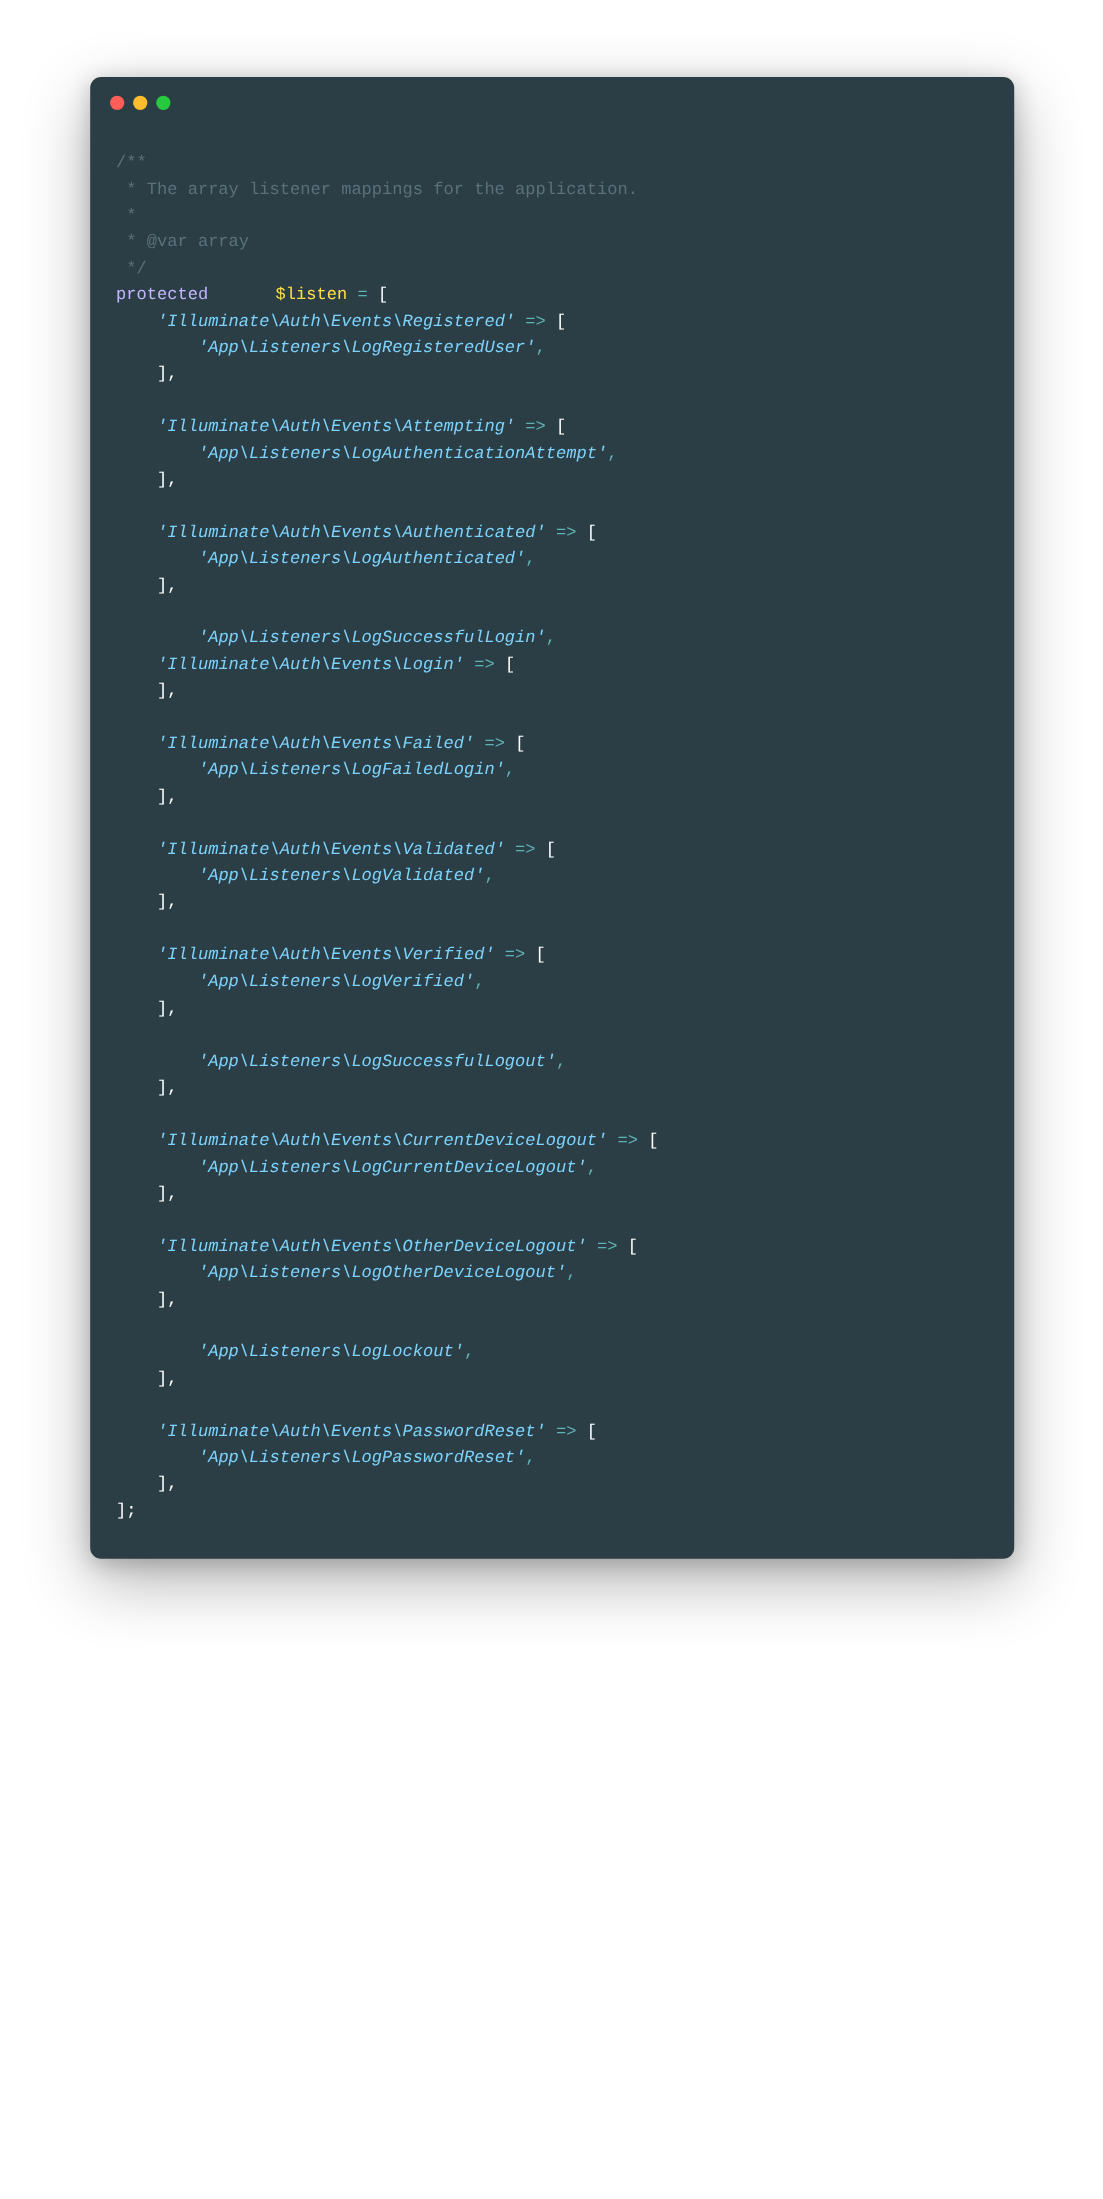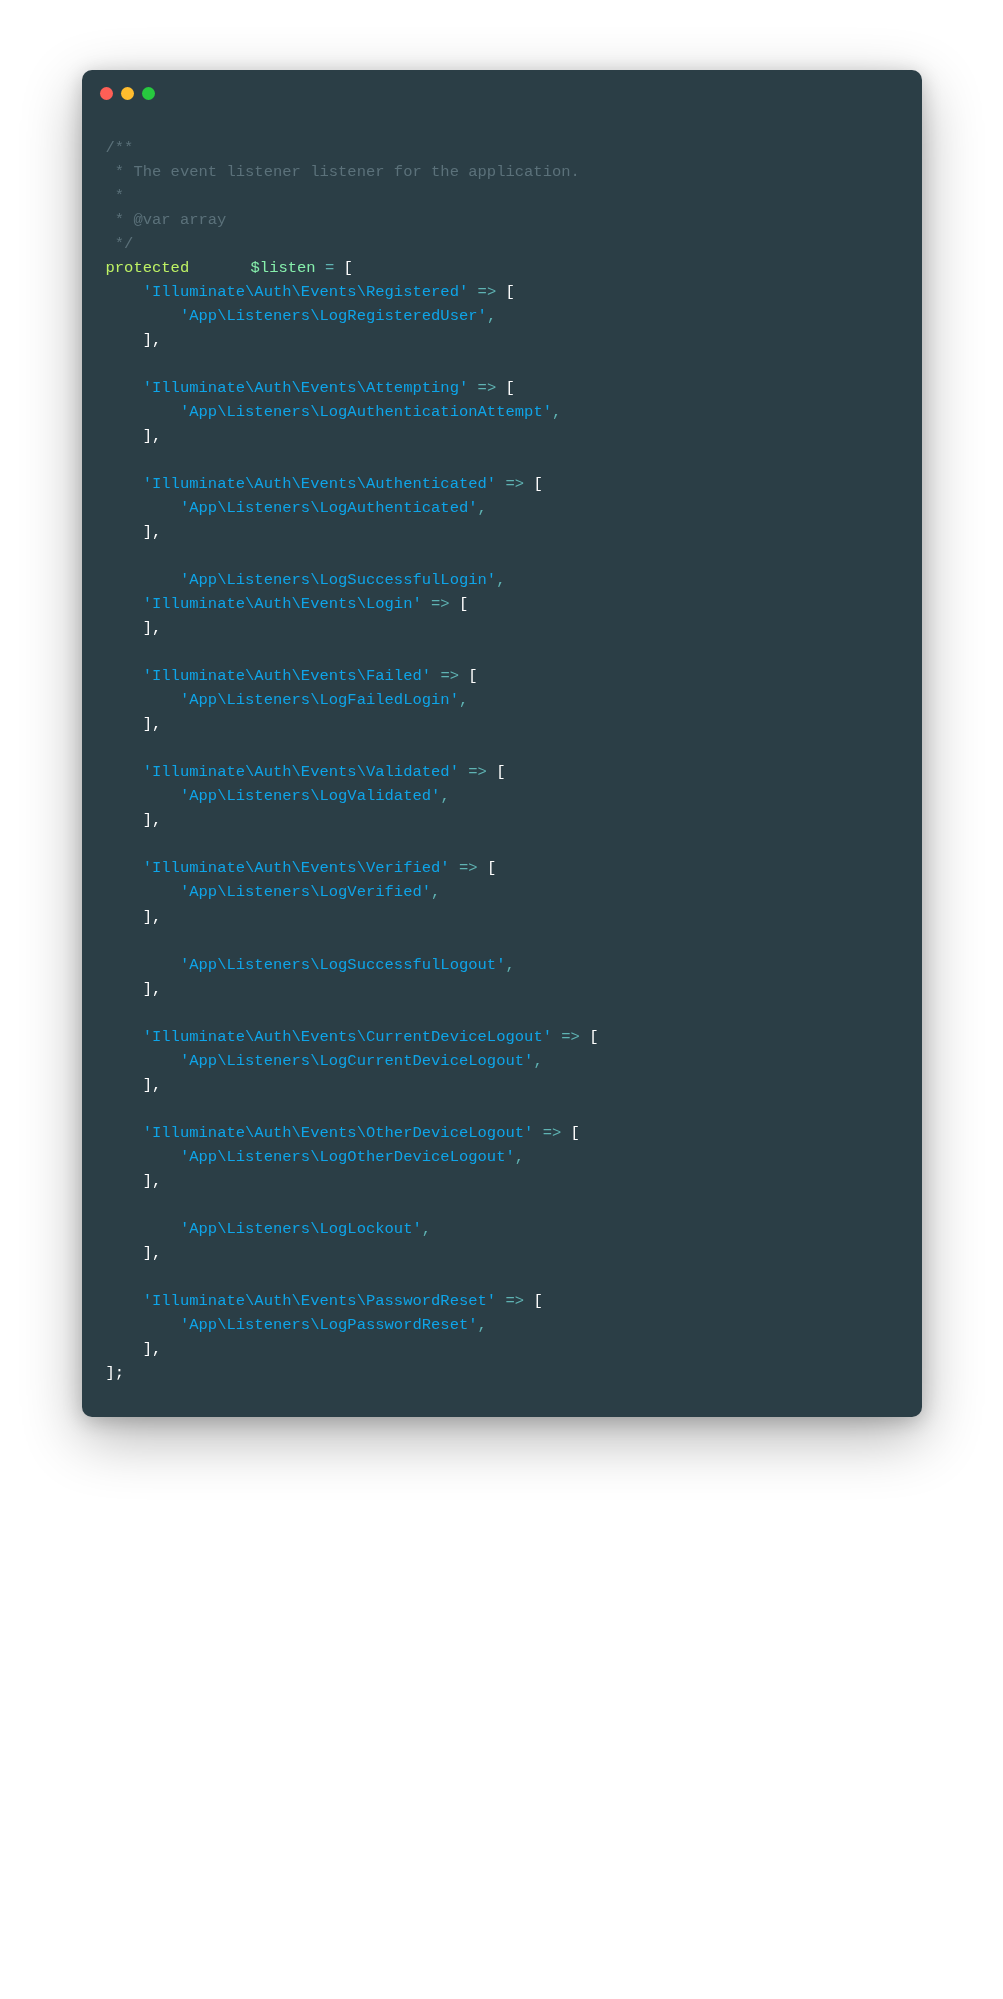--- a/index.html
+++ b/index.html
@@ -38,39 +38,39 @@
     .tl-green { background: #27c93f; }
     .code-area {
       padding: 28px 24px 32px 24px;
       font-size: 15.5px;
       line-height: 1.55;
     }
     .line {
       white-space: pre;
     }
     .tok-comment { color: #5b717a; }
-    .tok-keyword { color: #bef264; }
-    .tok-var { color: #86efac; margin-left: 26px; }
+    .tok-keyword { color: #c4b5fd; }
+    .tok-var { color: #fde047; margin-left: 26px; }
     .tok-op { color: #5fb3b3; }
     .tok-punct { color: #5fb3b3; }
     .tok-bracket { color: #ffffff; }
-    .tok-string { color: #0ea5e9; }
+    .tok-string { color: #7dd3fc; font-style: italic; }
   </style>
 </head>
 <body>
 
 <div class="code-window">
   <div class="titlebar">
     <div class="traffic-light tl-red"></div>
     <div class="traffic-light tl-yellow"></div>
     <div class="traffic-light tl-green"></div>
   </div>
   <div class="code-area">
     <div class="line"><span class="tok-comment">/**</span></div>
-    <div class="line"><span class="tok-comment"> * The event listener listener for the application.</span></div>
+    <div class="line"><span class="tok-comment"> * The array listener mappings for the application.</span></div>
     <div class="line"><span class="tok-comment"> *</span></div>
     <div class="line"><span class="tok-comment"> * @var array</span></div>
     <div class="line"><span class="tok-comment"> */</span></div>
     <div class="line"><span class="tok-keyword">protected</span><span class="tok-var"> </span><span class="tok-var">$listen</span><span class="tok-op"> = </span><span class="tok-bracket">[</span></div>
     <div id="entries-container">
         <div class="line"><span>    </span><span class="tok-string">'Illuminate\Auth\Events\Registered'</span><span class="tok-op"> =&gt; </span><span class="tok-bracket">[</span></div>
         <div class="line"><span>        </span><span class="tok-string">'App\Listeners\LogRegisteredUser'</span><span class="tok-punct">,</span></div>
         <div class="line"><span>    </span><span class="tok-bracket">],</span></div>
         <div class="line"> </div>
         <div class="line"><span>    </span><span class="tok-string">'Illuminate\Auth\Events\Attempting'</span><span class="tok-op"> =&gt; </span><span class="tok-bracket">[</span></div>

